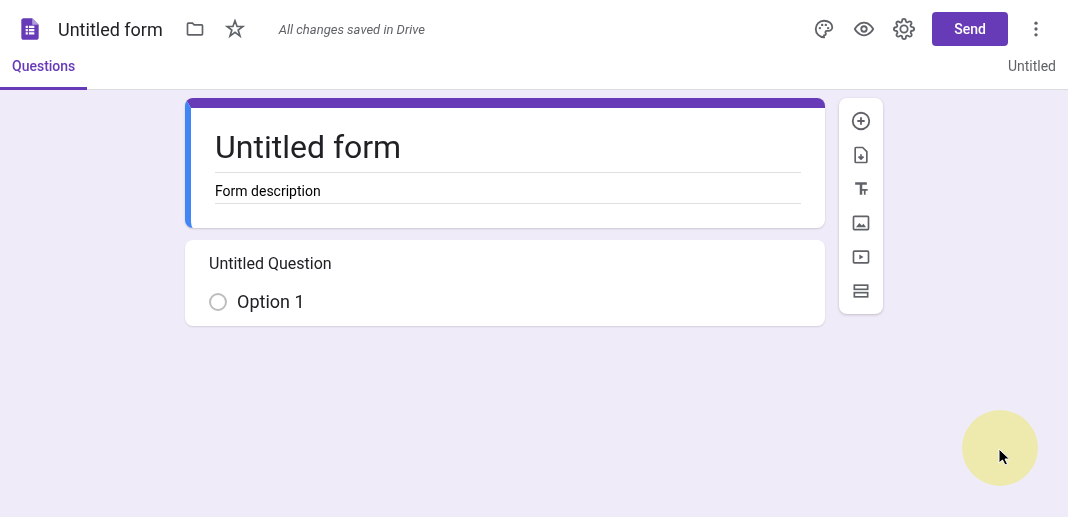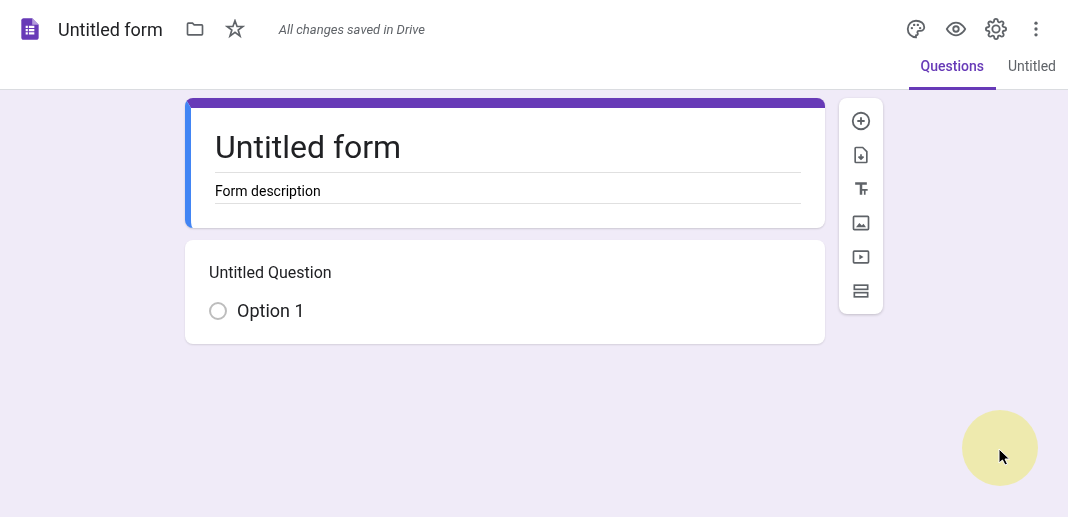--- a/index.html
+++ b/index.html
@@ -68,21 +68,21 @@
       border: none;
       padding: 9px 22px;
       border-radius: 4px;
       font-size: 14px;
       font-weight: 500;
       cursor: pointer;
       margin: 0 8px;
     }
     .tabs {
       display: flex;
-      justify-content: flex-end;
+      justify-content: space-between;
       height: 32px;
     }
     .tab {
       padding: 0 12px 10px 12px;
       font-size: 14px;
       color: #5f6368;
       cursor: pointer;
       border-bottom: 3px solid transparent;
     }
     .tab.active {
@@ -122,21 +122,21 @@
     .form-desc {
       font-size: 14px;
       color: #000000;
       border-bottom: 1px solid #e0e0e0;
       padding-bottom: 4px;
       outline: none;
     }
     .question-card {
       background: #fff;
       border-radius: 8px;
-      padding: 23px 24px;
+      padding: 14px 24px;
       box-shadow: 0 1px 2px rgba(0,0,0,0.12);
     }
     .question-title {
       font-size: 16px;
       color: #202124;
       margin-bottom: 18px;
     }
     .option-row {
       display: flex;
       align-items: center;
@@ -227,20 +227,21 @@
           <path fill="none" stroke="#5f6368" stroke-width="2" d="M2 12s3.5-7 10-7 10 7 10 7-3.5 7-10 7S2 12 2 12z"></path>
           <circle fill="none" stroke="#5f6368" stroke-width="2" cx="12" cy="12" r="3"></circle>
         </svg>
     </div>
     <div class="header-icon-btn">
       <svg width="22" height="22" viewBox="0 0 24 24">
           <path fill="none" stroke="#5f6368" stroke-width="2" d="M12 8a4 4 0 100 8 4 4 0 000-8z"></path>
           <path fill="none" stroke="#5f6368" stroke-width="2" d="M19.4 15a1.65 1.65 0 00.33 1.82l.06.06a2 2 0 11-2.83 2.83l-.06-.06a1.65 1.65 0 00-1.82-.33 1.65 1.65 0 00-1 1.51V21a2 2 0 01-4 0v-.09a1.65 1.65 0 00-1-1.51 1.65 1.65 0 00-1.82.33l-.06.06a2 2 0 11-2.83-2.83l.06-.06a1.65 1.65 0 00.33-1.82 1.65 1.65 0 00-1.51-1H3a2 2 0 010-4h.09a1.65 1.65 0 001.51-1 1.65 1.65 0 00-.33-1.82l-.06-.06a2 2 0 112.83-2.83l.06.06a1.65 1.65 0 001.82.33h0a1.65 1.65 0 001-1.51V3a2 2 0 014 0v.09a1.65 1.65 0 001 1.51 1.65 1.65 0 001.82-.33l.06-.06a2 2 0 112.83 2.83l-.06.06a1.65 1.65 0 00-.33 1.82v0a1.65 1.65 0 001.51 1H21a2 2 0 010 4h-.09a1.65 1.65 0 00-1.51 1z"></path>
         </svg>
     </div>
+    <button class="send-btn">Send</button>
     <div class="header-icon-btn">
       <svg width="20" height="20" viewBox="0 0 24 24">
           <circle fill="#5f6368" cx="12" cy="5" r="2"></circle>
           <circle fill="#5f6368" cx="12" cy="12" r="2"></circle>
           <circle fill="#5f6368" cx="12" cy="19" r="2"></circle>
         </svg>
     </div>
   </div>
   <div class="tabs">
     <div class="tab active">Questions</div>

